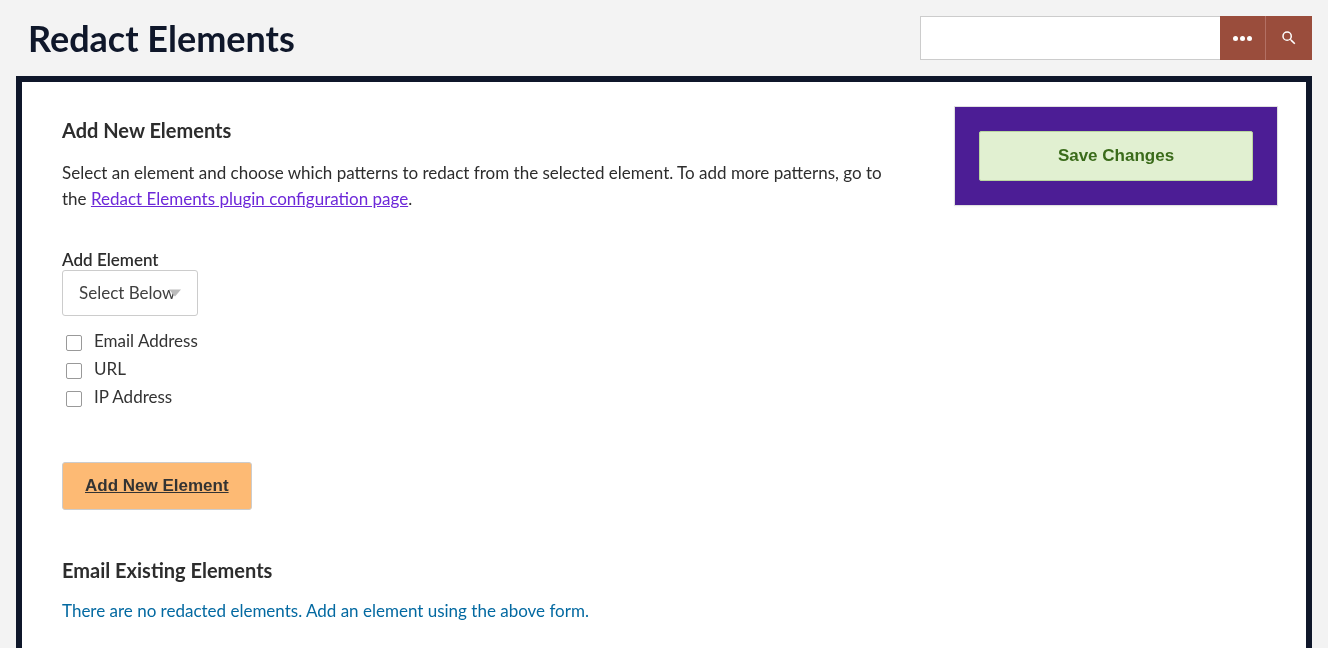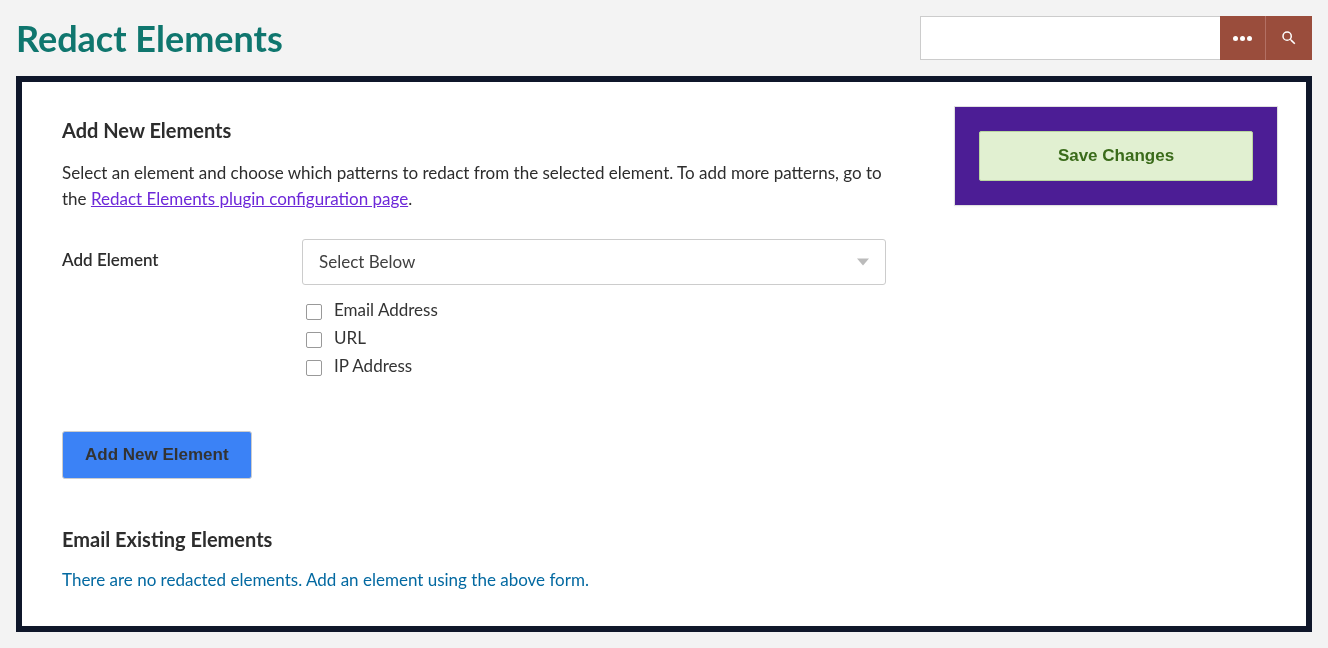--- a/index.html
+++ b/index.html
@@ -17,21 +17,22 @@
     }
     .page-header {
       display: flex;
       justify-content: space-between;
       align-items: center;
       padding: 16px 16px 0 16px;
     }
     .page-title {
       font-size: 36px;
       font-weight: 700;
-      color: #0f766e;
+      color: #0f172a;
+      margin-left: 12px;
     }
     .search-group {
       display: flex;
       align-items: stretch;
     }
     .search-input {
       width: 300px;
       height: 44px;
       border: 1px solid #ccc;
       border-right: none;
@@ -114,20 +115,21 @@
       max-width: 840px;
     }
     .intro-text a {
       color: #6d28d9;
       text-decoration: underline;
     }
     .form-row {
       display: flex;
       align-items: flex-start;
       margin-bottom: 20px;
+      flex-direction: column;
     }
     .form-label {
       width: 240px;
       font-size: 17px;
       font-weight: 600;
       color: #2d2d2d;
       padding-top: 10px;
     }
     .form-control-wrap {
       flex: 1;
@@ -176,28 +178,29 @@
       height: 16px;
       margin-right: 12px;
       border: 1.5px solid #999;
       appearance: none;
       border-radius: 2px;
       cursor: pointer;
       background: #fff;
     }
     .add-btn {
       margin-top: 28px;
-      background: #3b82f6;
+      background: #fdba74;
       border: 1px solid #ccc;
       font-size: 17px;
       font-weight: 600;
       color: #333;
       padding: 13px 22px;
       border-radius: 3px;
       cursor: pointer;
+      text-decoration: underline;
     }
     .section-spacer {
       margin-top: 48px;
     }
     .empty-text {
       font-size: 17px;
       color: #0369a1;
     }
   </style>
 </head>

